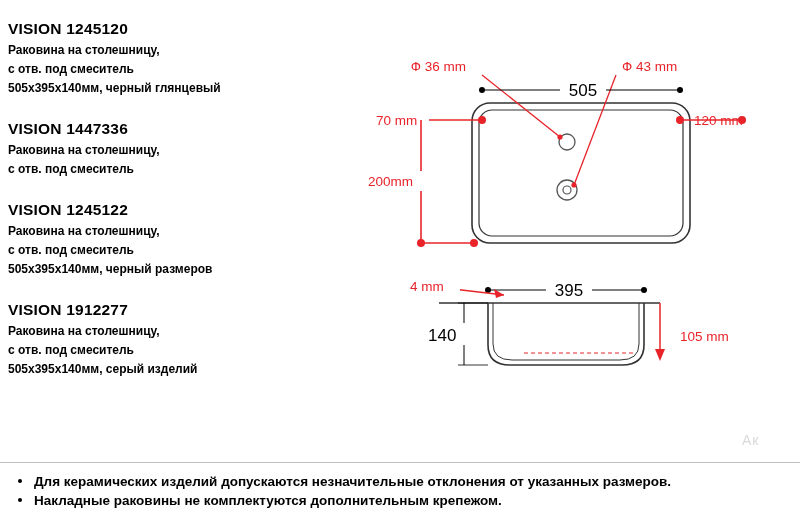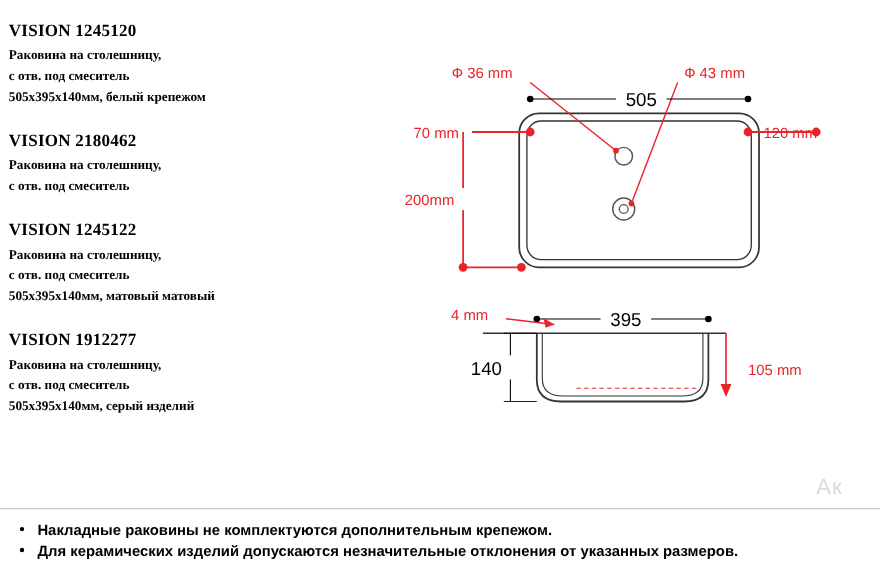--- a/index.html
+++ b/index.html
@@ -15,21 +15,20 @@
     color: #000000;
     overflow: hidden;
   }
 
   
   #product-list {
     position: absolute;
     left: 8px;
     top: 20px;
     width: 360px;
-    font-family: Liberation Serif, serif;
   }
   .product-block {
     margin-bottom: 22px;
   }
   .product-title {
     font-weight: bold;
     font-size: 15.5px;
     letter-spacing: 0.2px;
     margin-bottom: 3px;
   }
@@ -94,49 +93,49 @@
     font-family: "Liberation Sans", sans-serif;
     font-size: 17px;
     fill: #000;
   }
 
   
   #watermark {
     position: absolute;
     left: 742px;
     top: 432px;
-    font-size: 20px;
+    font-size: 14px;
     color: #d9d9d9;
     font-family: "Liberation Sans", sans-serif;
     letter-spacing: 1px;
   }
 </style>
 </head>
 <body>
 
 <div id="product-list">
 
   <div class="product-block">
     <div class="product-title">VISION 1245120</div>
     <div class="product-line">Раковина на столешницу,</div>
     <div class="product-line">с отв. под смеситель</div>
-    <div class="product-line">505х395х140мм, белый крепежом</div>
-  </div>
-
-  <div class="product-block">
-    <div class="product-title">VISION 2180462</div>
+    <div class="product-line">505х395х140мм, черный глянцевый</div>
+  </div>
+
+  <div class="product-block">
+    <div class="product-title">VISION 1447336</div>
     <div class="product-line">Раковина на столешницу,</div>
     <div class="product-line">с отв. под смеситель</div>
   </div>
 
   <div class="product-block">
     <div class="product-title">VISION 1245122</div>
     <div class="product-line">Раковина на столешницу,</div>
     <div class="product-line">с отв. под смеситель</div>
-    <div class="product-line">505х395х140мм, матовый матовый</div>
+    <div class="product-line">505х395х140мм, черный размеров</div>
   </div>
 
   <div class="product-block">
     <div class="product-title">VISION 1912277</div>
     <div class="product-line">Раковина на столешницу,</div>
     <div class="product-line">с отв. под смеситель</div>
     <div class="product-line">505х395х140мм, серый изделий</div>
   </div>
 
 </div>
@@ -217,19 +216,19 @@
 </svg>
 </div>
 
 <div id="watermark">Ак</div>
 
 <div id="bottom-divider"></div>
 
 <div id="notes">
   <div class="note-item">
     <span class="note-bullet"></span>
-    <span>Накладные раковины не комплектуются дополнительным крепежом.</span>
+    <span>Для керамических изделий допускаются незначительные отклонения от указанных размеров.</span>
   </div>
   <div class="note-item">
     <span class="note-bullet"></span>
-    <span>Для керамических изделий допускаются незначительные отклонения от указанных размеров.</span>
+    <span>Накладные раковины не комплектуются дополнительным крепежом.</span>
   </div>
 </div>
 
 </body></html>

